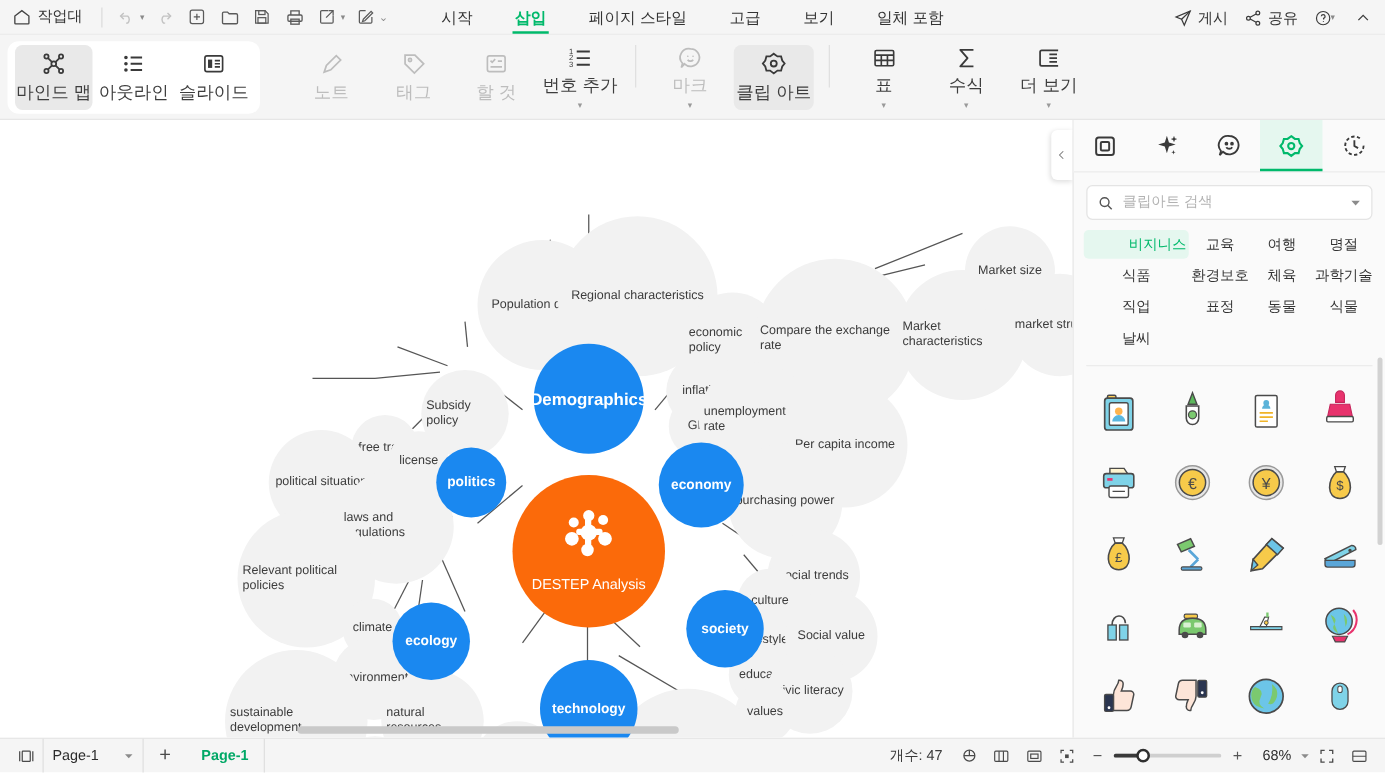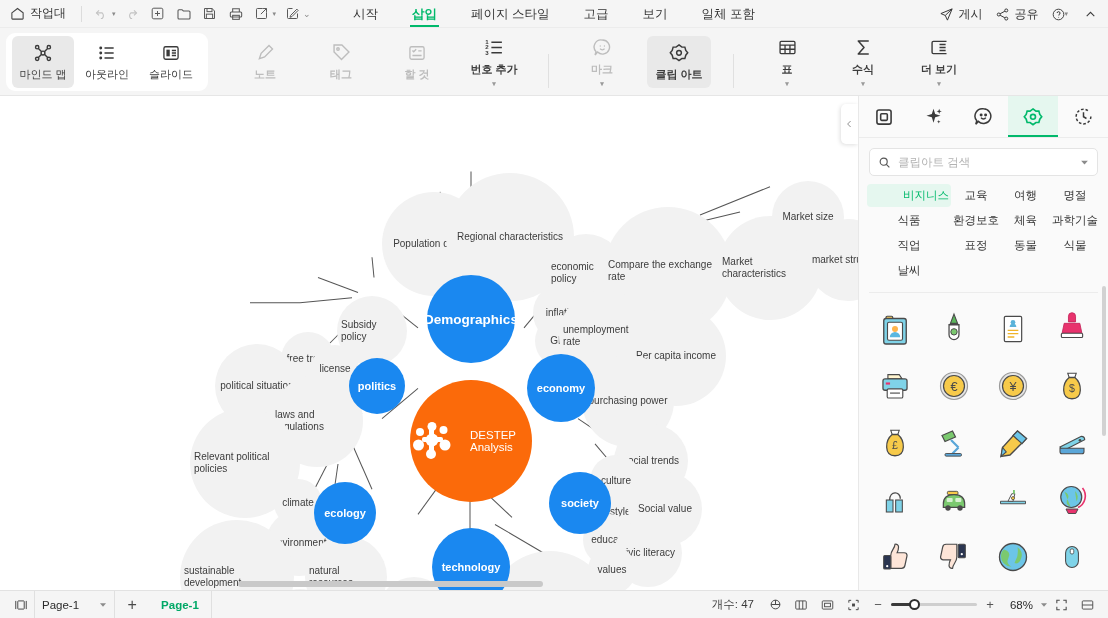--- a/index.html
+++ b/index.html
@@ -51,43 +51,43 @@
   }
   .ribbon-group {
     background: #fff; border-radius: 9px; display: flex; align-items: center;
     padding: 4px 6px; height: 58px; gap: 2px; margin-right: 8px;
   }
   .rb-item {
     width: 62px; height: 52px; display: flex; flex-direction: column; align-items: center;
     justify-content: center; gap: 3px; border-radius: 6px; color: #3d3d3d;
   }
   .rb-item.sel { background: #e9e9e9; }
-  .rb-item .lbl { font-size: 11px; white-space: nowrap; }
+  .rb-item .lbl { font-size: 14px; white-space: nowrap; }
   .rb-item .ico { height: 22px; display: flex; align-items: center; }
   .rb-item.dis { color: #bdbdbd; }
-  .rb-main { display: flex; align-items: flex-end; gap: 14px; padding-left: 18px; font-weight: bold; }
+  .rb-main { display: flex; align-items: flex-start; gap: 4px; padding-left: 18px; }
   .rb-wide { width: 64px; }
   .rb-div { width: 1px; height: 34px; background: #e0e0e0; margin: 0 8px; }
   .rb-caret { font-size: 7px; color: #9a9a9a; line-height: 6px; margin-top: 1px; }
 
   
   .body { flex: 1; display: flex; position: relative; min-height: 0; }
 
   
   .canvas { position: relative; flex: 1; background: #fff; overflow: hidden; }
   .canvas svg.edges { position: absolute; inset: 0; width: 100%; height: 100%; }
   .node {
     position: absolute; border-radius: 50%; display: flex; align-items: center;
     justify-content: center; text-align: left; transform: translate(-50%, -50%);
   }
   .node.leaf { background: #f2f2f2; color: #3c3c3c; font-size: 10px; line-height: 12px; padding: 4px; }
   .node.cat { background: #1a88f0; color: #fff; font-weight: bold; font-size: 11px; }
   .node.cat.big { font-size: 13.5px; }
   .node.root {
-    background: #fb6a0a; color: #fff; font-size: 11.5px; flex-direction: row; gap: 16px;
+    background: #fb6a0a; color: #fff; font-size: 11.5px; flex-direction: column; gap: 16px;
   }
   .root-ico { width: 44px; height: 38px; }
   .canvas-scroll-h {
     position: absolute; left: 238px; bottom: 3px; width: 305px; height: 6px;
     background: #c9c9c9; border-radius: 3px;
   }
   .collapse-btn {
     position: absolute; right: 0; top: 8px; width: 17px; height: 40px;
     background: #fff; border-radius: 5px 0 0 5px; box-shadow: -1px 1px 4px rgba(0,0,0,.13);
     display: flex; align-items: center; justify-content: center; color: #7a7a7a; font-size: 12px; z-index: 5;

